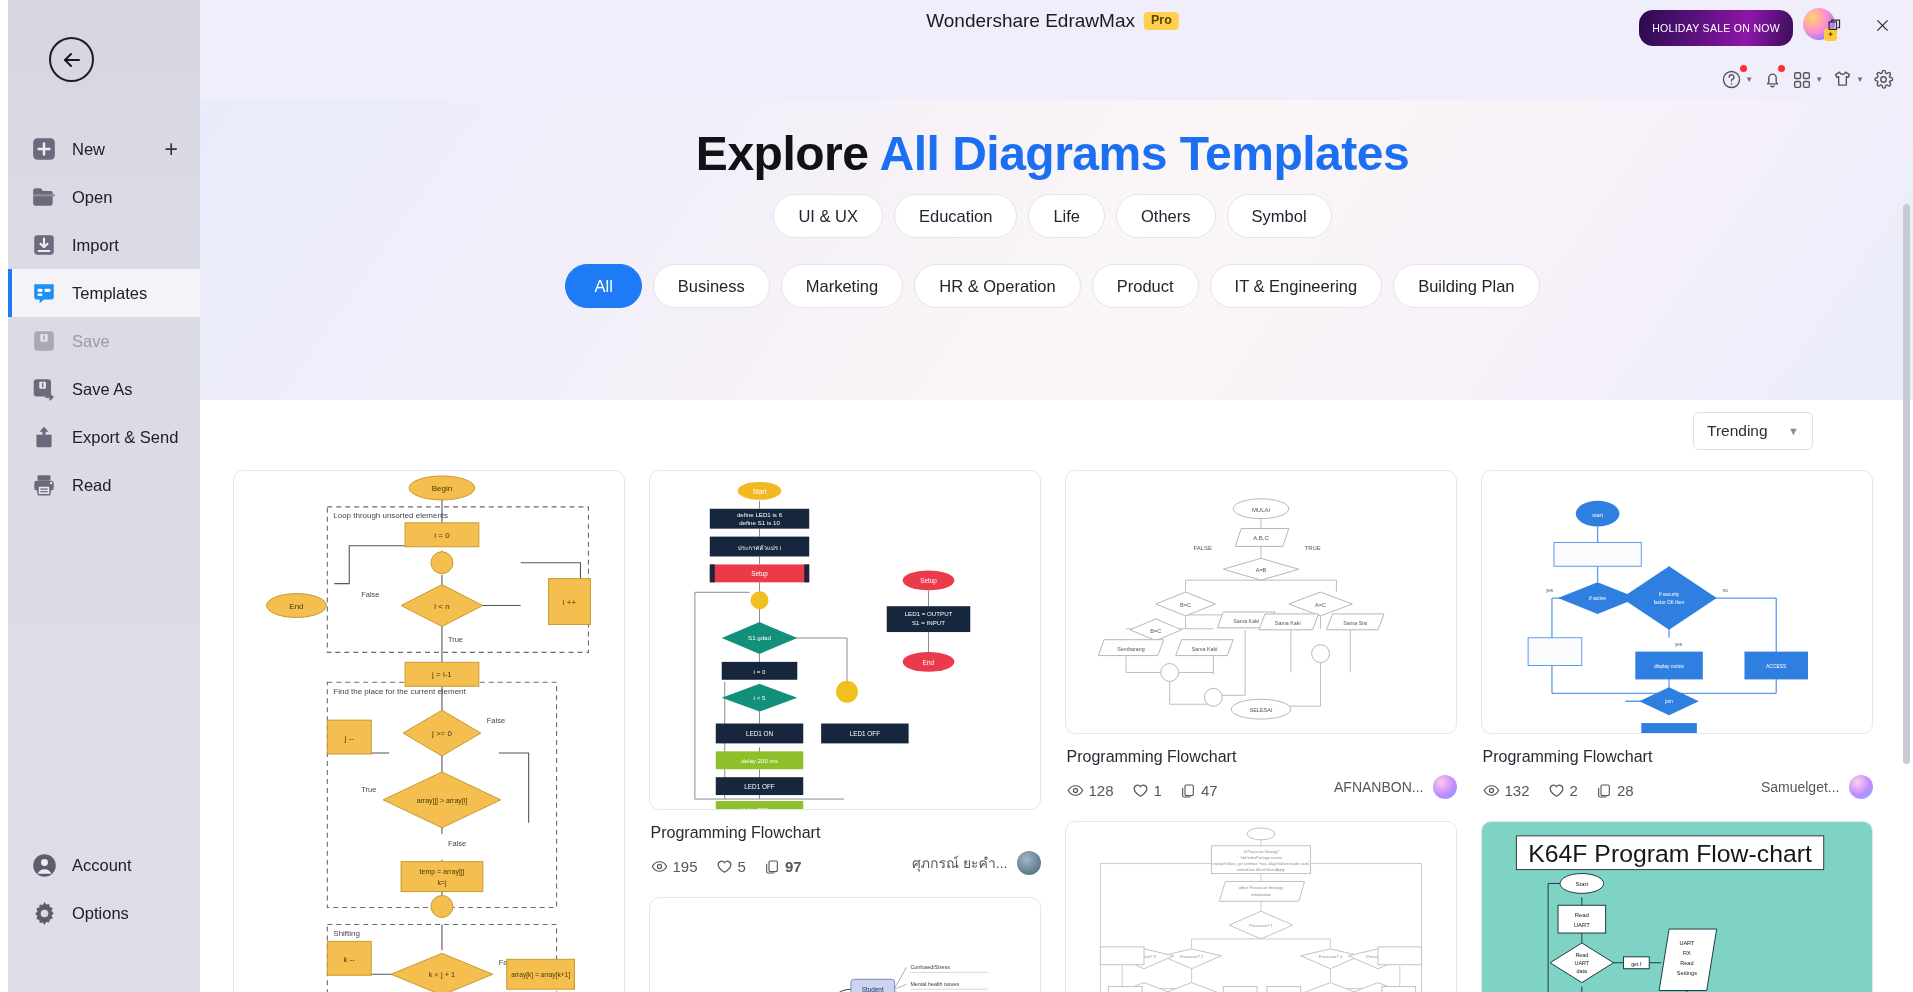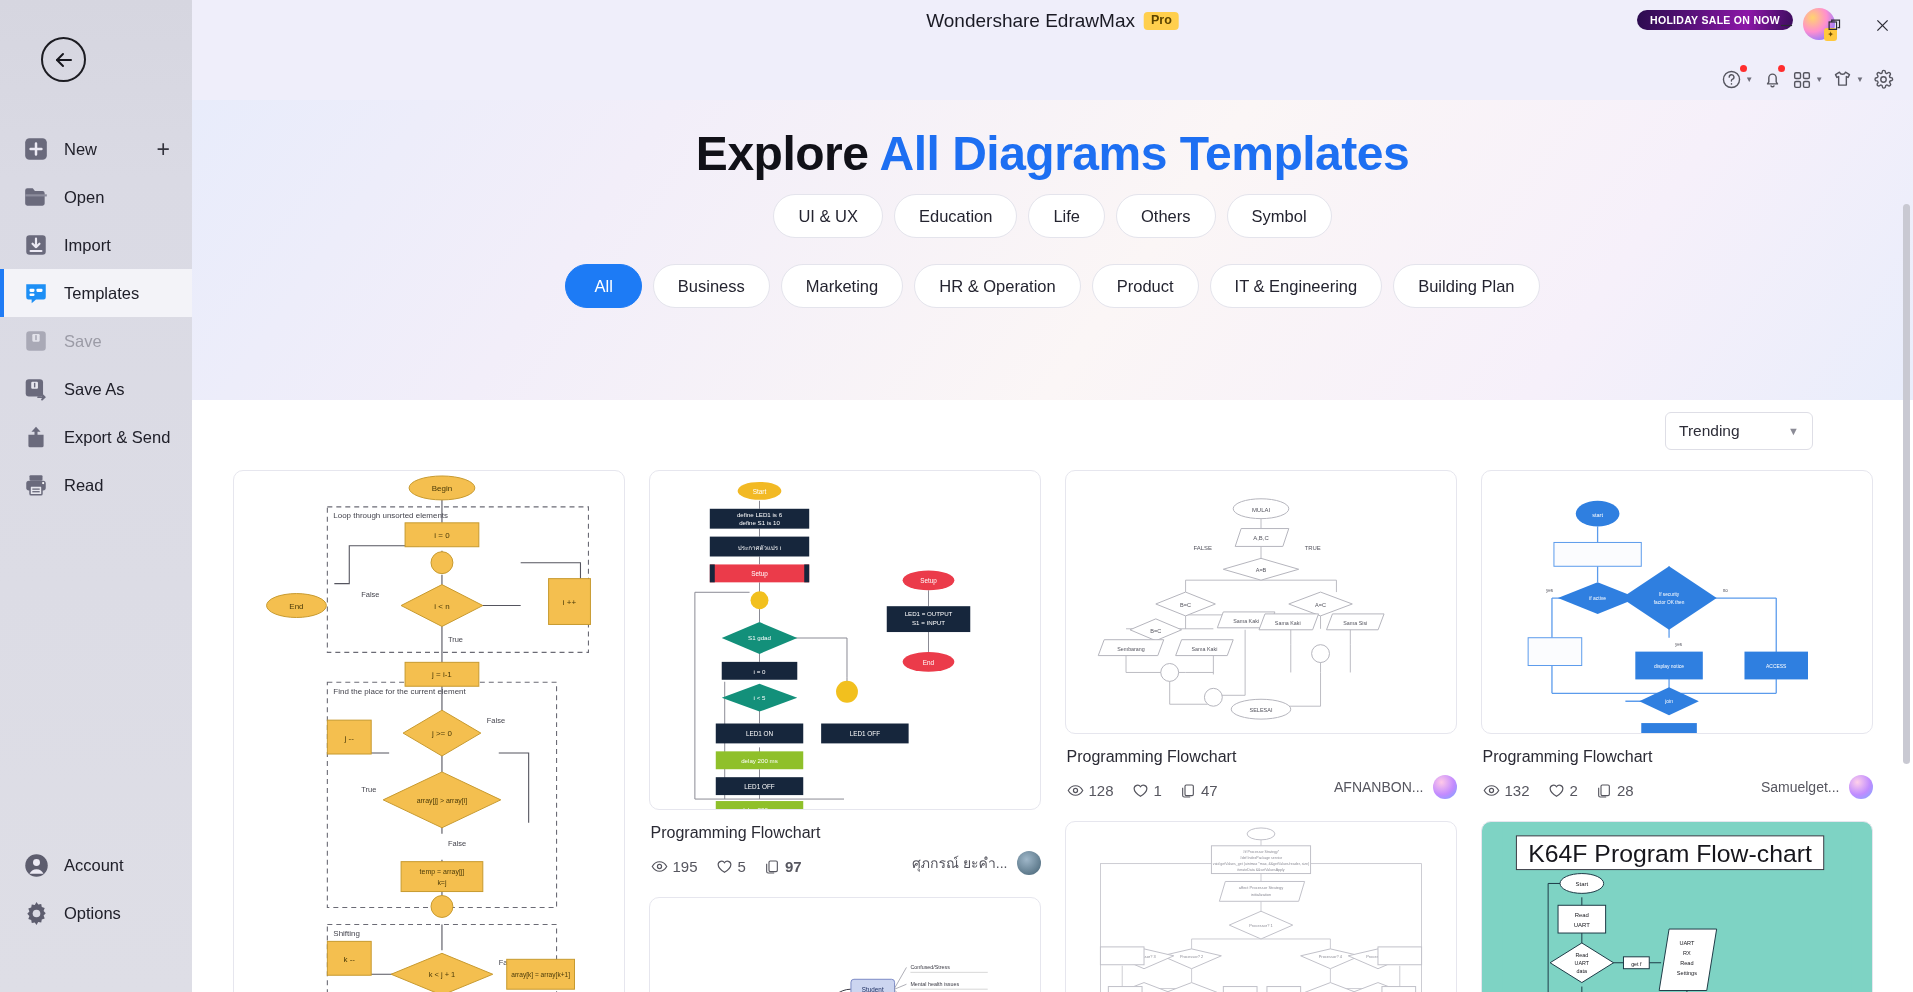--- a/index.html
+++ b/index.html
@@ -6,21 +6,21 @@
   html,body { width:1913px; height:992px; overflow:hidden; }
   body {
     font-family: "Liberation Sans", sans-serif;
     background:#ffffff;
     -webkit-font-smoothing: antialiased;
   }
   .app { position:relative; width:1913px; height:992px; overflow:hidden; }
 
   
   .sidebar{
-    position:absolute; left:0; top:0; width:192px; height:992px;
+    position:absolute; left:8px; top:0; width:192px; height:992px;
     background:linear-gradient(180deg,#d6d6e0 0%,#dadae4 18%,#dedee6 100%);
     z-index:30;
   }
   .back-btn{
     position:absolute; left:41px; top:37px; width:45px; height:45px;
     border:2px solid #1c1c22; border-radius:50%;
     display:flex; align-items:center; justify-content:center; cursor:pointer;
     background:transparent;
   }
   .back-btn svg{ display:block; }
@@ -46,24 +46,24 @@
   .app-title{
     position:absolute; left:50%; transform:translateX(-50%); top:10px;
     font-size:19px; color:#1a1a24; white-space:nowrap;
     display:flex; align-items:center; gap:9px;
   }
   .pro-badge{
     background:#ffcf4d; color:#5b4300; font-size:12.5px; font-weight:bold;
     border-radius:4px; padding:2px 7px 3px; line-height:1.1;
   }
   .sale-banner{
-    position:absolute; right:120px; top:10px; height:20px;
+    position:absolute; right:120px; top:10px; height:36px;
     padding:4px 13px; border-radius:14px;
     background:linear-gradient(100deg,#2b0b4e 0%,#5f1280 40%,#8d17a8 70%,#3b0c5c 100%);
-    color:#ffffff; font-size:10.5px; font-weight:bold; letter-spacing:.3px;
+    color:#ffffff; font-size:10.5px; font-weight:normal; letter-spacing:.3px;
     display:flex; align-items:center; cursor:pointer; white-space:nowrap;
   }
   .avatar-top{
     position:absolute; right:78px; top:8px; width:32px; height:32px; border-radius:50%;
     background:radial-gradient(circle at 30% 30%,#ffd36e,#ff8fcf 45%,#8f7bff 80%);
     cursor:pointer;
   }
   .avatar-top .dot{ position:absolute; right:-2px; bottom:-1px; width:13px;height:13px;
      border-radius:3px; background:#ffc83d; display:flex;align-items:center;justify-content:center;
      font-size:8px;color:#6b4a00;}
@@ -96,21 +96,21 @@
     max-width:1160px; margin:26px auto 0; }
   .pill{
     height:44px; padding:0 24px; border-radius:22px; background:#ffffff;
     border:1px solid #e4e4ec; color:#242430; font-size:16.5px;
     display:flex; align-items:center; cursor:pointer; white-space:nowrap;
   }
   .pill.active{ background:#1d7bf5; border-color:#1d7bf5; color:#ffffff; padding:0 28px; }
 
   .sortrow{ position:relative; height:70px; }
   .sortbox{
-    position:absolute; right:100px; top:12px; width:148px; height:38px;
+    position:absolute; right:100px; top:12px; width:120px; height:38px;
     border:1px solid #dedee6; border-radius:6px; background:#fff;
     display:flex; align-items:center; justify-content:space-between;
     padding:0 13px; font-size:15.5px; color:#2d2d38; cursor:pointer;
   }
   .sortbox .cv{ color:#8b8b96; font-size:11px; }
 
   
   .grid{
     position:relative; margin:0 auto; width:1640px;
     display:grid; grid-template-columns:repeat(4,1fr); gap:24px;

